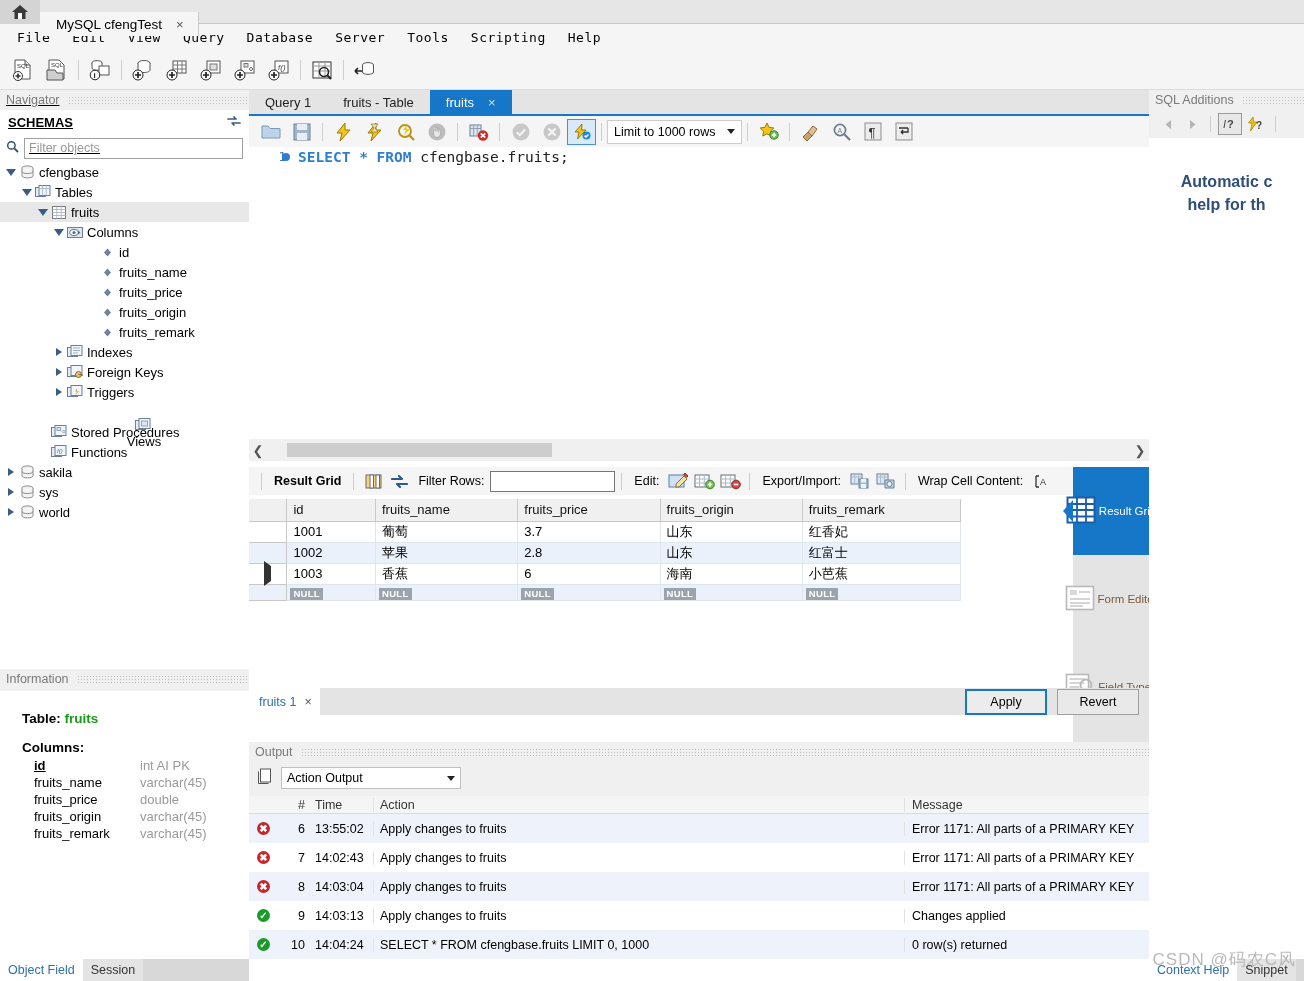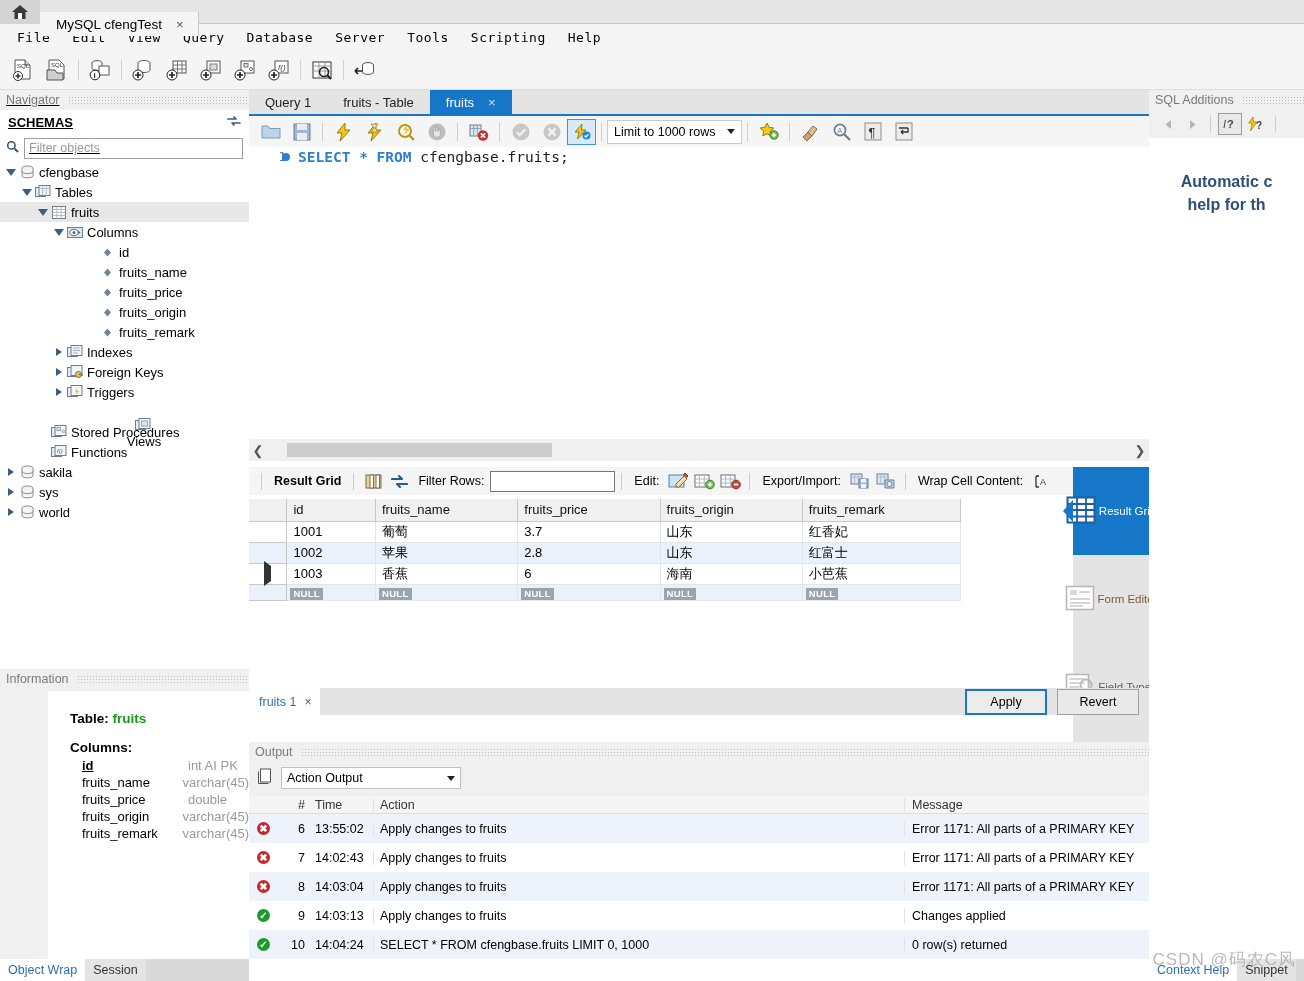--- a/index.html
+++ b/index.html
@@ -65,21 +65,21 @@
   .tri { width:0;height:0;border-left:6px solid #3b5c84;border-top:4.5px solid transparent;border-bottom:4.5px solid transparent;}
   .tri.open { border-left:5px solid transparent;border-right:5px solid transparent;border-top:7px solid #3b5c84;border-bottom:none;}
   .ticon { width:18px; flex:0 0 18px; display:flex; align-items:center; justify-content:center;}
   .tlabel { padding-left:3px; }
 
   #nav-tabs { position:absolute; left:0; bottom:54px; width:249px; height:20px; background:#d8d8d8; display:flex; align-items:flex-end;}
   #nav-tabs .ntab { height:20px; padding:0 9px; display:flex; align-items:center; font-size:12.5px; background:#d8d8d8; color:#333;}
   #nav-tabs .ntab.active { background:#fff; color:#2d6fb0; }
 
   #info-panel { position:absolute; left:0; top:579px; width:249px; bottom:0; background:#f0f0f0;}
-  #info-white { position:absolute; left:0; top:22px; right:0; bottom:22px; background:#fff; padding:20px 0 0 22px;margin-left:48px; }
+  #info-white { position:absolute; left:0; top:22px; right:0; bottom:22px; background:#fff; padding:20px 0 0 22px; }
   #info-white .ttl { font-weight:bold; font-size:13.5px; margin-bottom:14px;}
   #info-white .ttl .g { color:#1a9a1a; }
   #info-white .colshdr { font-weight:bold; font-size:13.5px; margin-bottom:2px;}
   .colrow { display:flex; font-size:13px; line-height:17px; padding-left:12px;}
   .colrow .cn { width:106px; }
   .colrow .cn.pk { font-weight:bold; text-decoration:underline; }
   .colrow .ct { color:#9a9a9a; }
   #info-tabs { position:absolute; left:0; bottom:0; width:249px; height:22px; background:#d8d8d8; display:flex; align-items:flex-end;}
   #info-tabs .ntab { height:22px; padding:0 8px; display:flex; align-items:center; font-size:12.5px; }
   #info-tabs .ntab.active { background:#fff; color:#2d6fb0; }
@@ -583,21 +583,21 @@
               <span class="cn">fruits_origin</span>
               <span class="ct">varchar(45)</span>
             </div>
             <div class="colrow">
               <span class="cn">fruits_remark</span>
               <span class="ct">varchar(45)</span>
             </div>
           </div>
       </div>
       <div id="info-tabs">
-        <div class="ntab active">Object Wrap</div>
+        <div class="ntab active">Object Field</div>
         <div class="ntab inactive">Session</div>
       </div>
     </div>
   </div>
 
   <div id="center">
 
     <div id="ed-tabs">
       <div class="etab">
         <span>Query 1</span>

